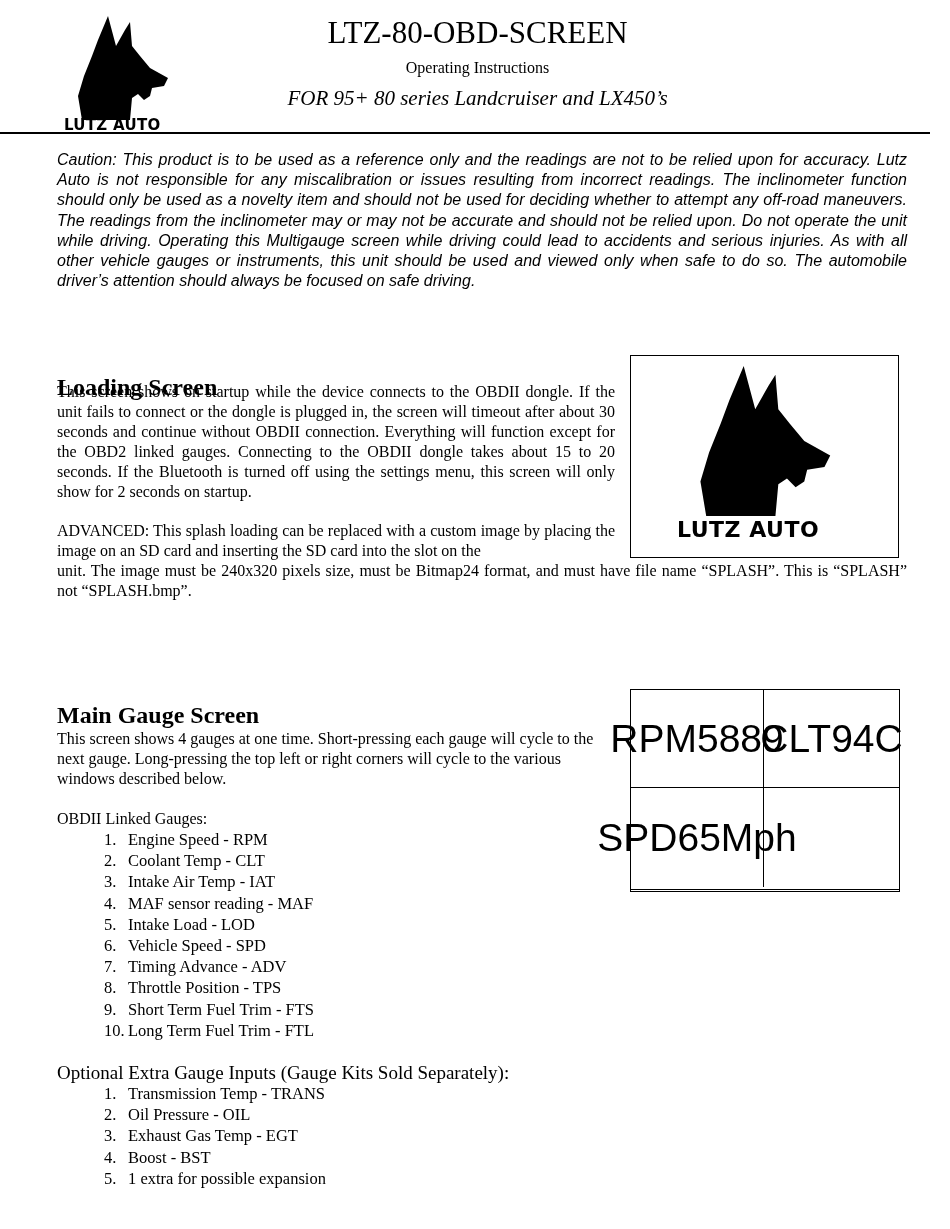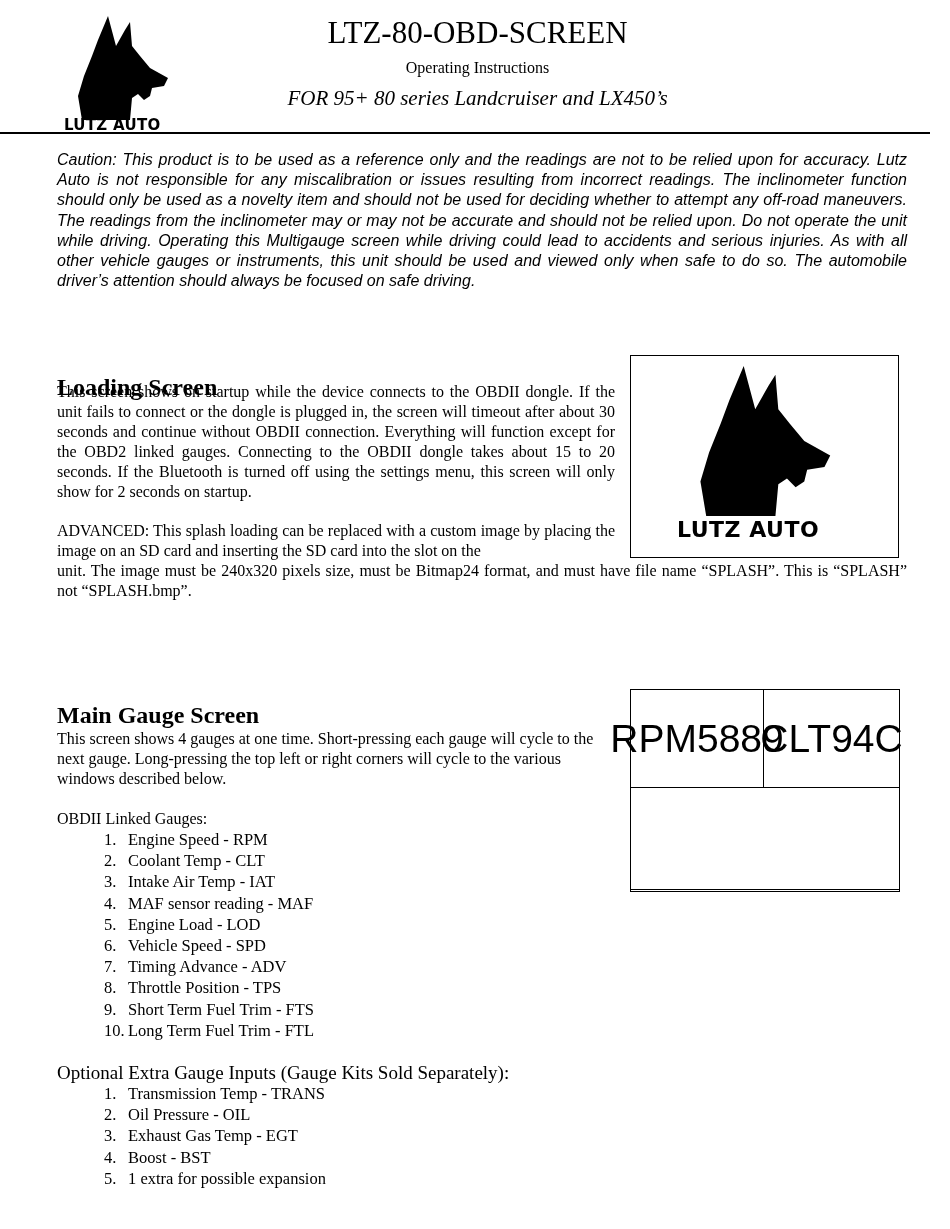--- a/index.html
+++ b/index.html
@@ -74,20 +74,24 @@
 
 <div class="gauge-grid">
   <div class="gauge-cell">
     <span>RPM</span>
     <span>5889</span>
   </div>
   <div class="gauge-cell">
     <span>CLT</span>
     <span>94C</span>
   </div>
+  <div class="gauge-cell">
+    <span>SPD</span>
+    <span>65Mph</span>
+  </div>
 </div>
 
 <div class="list-label serif" style="top:808px;">OBDII Linked Gauges:</div>
 <ol class="items serif" style="top:829px;">
   <li>
       <span class="num">1.</span>
       <span>Engine Speed - RPM</span>
     </li>
   <li>
       <span class="num">2.</span>
@@ -96,21 +100,21 @@
   <li>
       <span class="num">3.</span>
       <span>Intake Air Temp - IAT</span>
     </li>
   <li>
       <span class="num">4.</span>
       <span>MAF sensor reading - MAF</span>
     </li>
   <li>
       <span class="num">5.</span>
-      <span>Engine Load - LOD</span>
+      <span>Intake Load - LOD</span>
     </li>
   <li>
       <span class="num">6.</span>
       <span>Vehicle Speed - SPD</span>
     </li>
   <li>
       <span class="num">7.</span>
       <span>Timing Advance - ADV</span>
     </li>
   <li>

